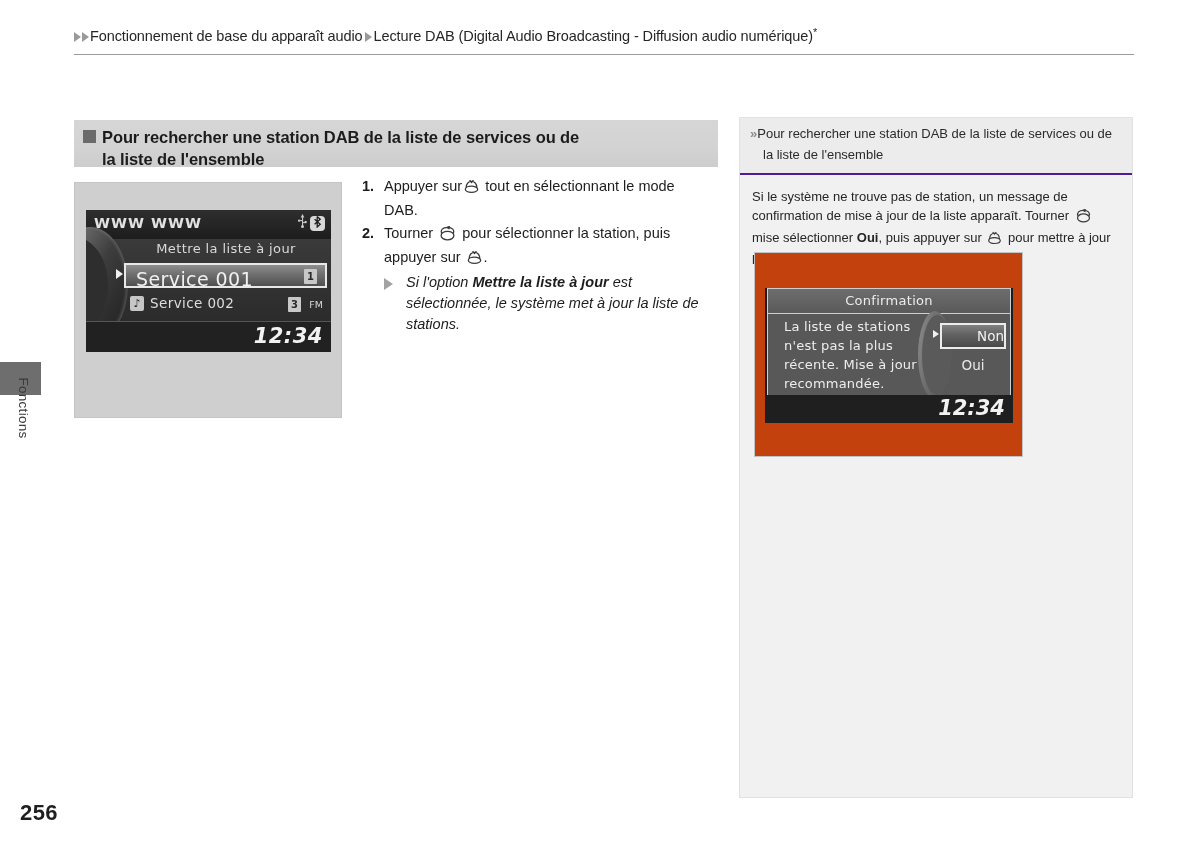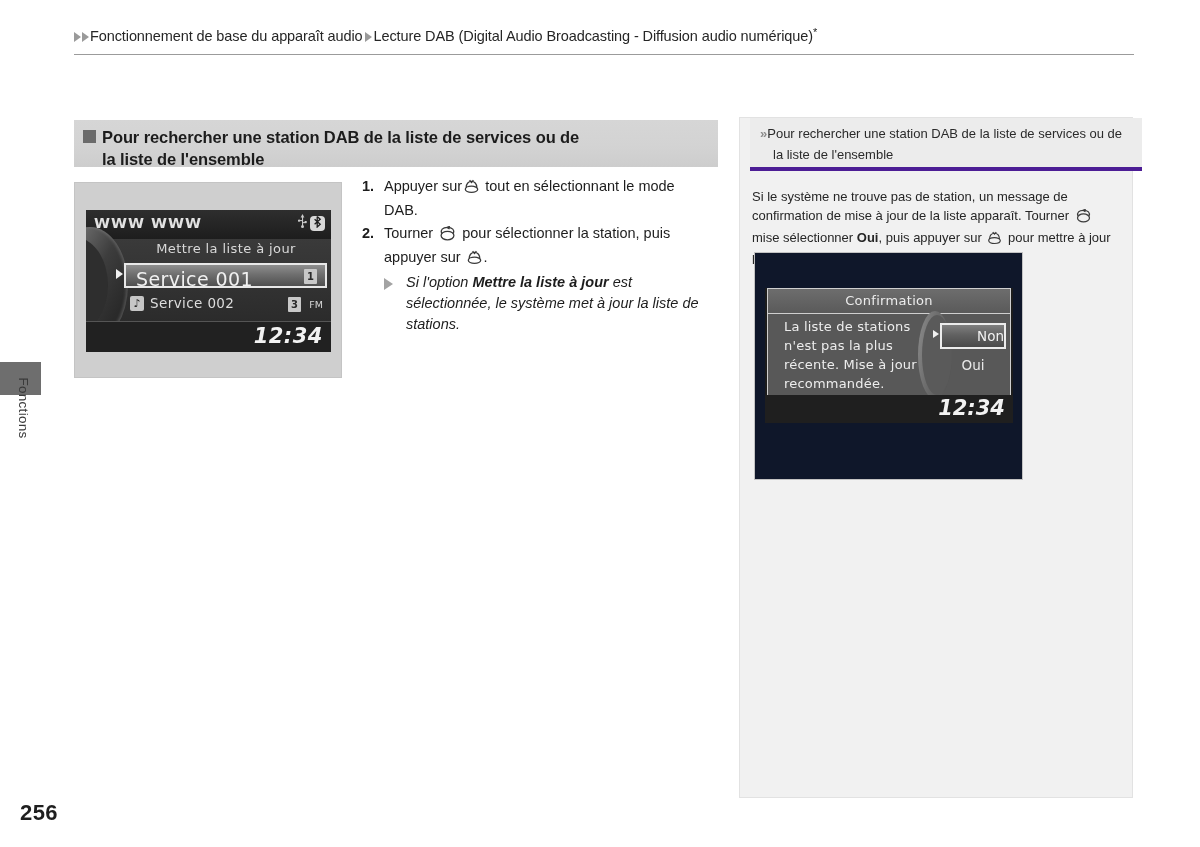--- a/index.html
+++ b/index.html
@@ -113,21 +113,21 @@
     color: #1c1c1c;
     letter-spacing: -0.1px;
   }
 
   
   .shot-left {
     position: absolute;
     left: 74px;
     top: 182px;
     width: 268px;
-    height: 196px;
+    height: 236px;
     background: #cfcfcf;
     border: 1px solid #c4c4c4;
     box-sizing: border-box;
   }
   .lcd {
     position: absolute;
     left: 11px;
     top: 27px;
     width: 245px;
     height: 142px;
@@ -356,28 +356,27 @@
     width: 394px;
     height: 681px;
     background: #f1f1f1;
     border: 1px solid #e2e2e2;
     box-sizing: border-box;
   }
   .sb-header {
     position: absolute;
     left: 0; top: 0;
     width: 100%;
-    padding: 5px 12px 2px 10px;
+    padding: 5px 12px 8px 10px;
     box-sizing: border-box;
     font-size: 13px;
     line-height: 21px;
     color: #2b2b2b;
     background: #ececec;
-    border-bottom: 4px solid #4c1d95;
-    margin-left: 10px;
+    border-bottom: 2px solid #4c1d95;
   }
   .sb-chev {
     display: inline-block;
     color: #8c8c8c;
     font-size: 13px;
     letter-spacing: -3px;
     margin-right: 3px;
     font-weight: bold;
     vertical-align: 0px;
   }
@@ -392,22 +391,22 @@
     line-height: 19px;
     color: #262626;
   }
 
   
   .shot-right {
     position: absolute;
     left: 754px;
     top: 252px;
     width: 269px;
-    height: 228px;
-    background: #0f172a;
+    height: 205px;
+    background: #c2410c;
     border: 1px solid #c3c3c3;
     box-sizing: border-box;
   }
   .dlg-lcd {
     position: absolute;
     left: 10px;
     top: 35px;
     width: 248px;
     height: 135px;
     background: #1c1c1c;

